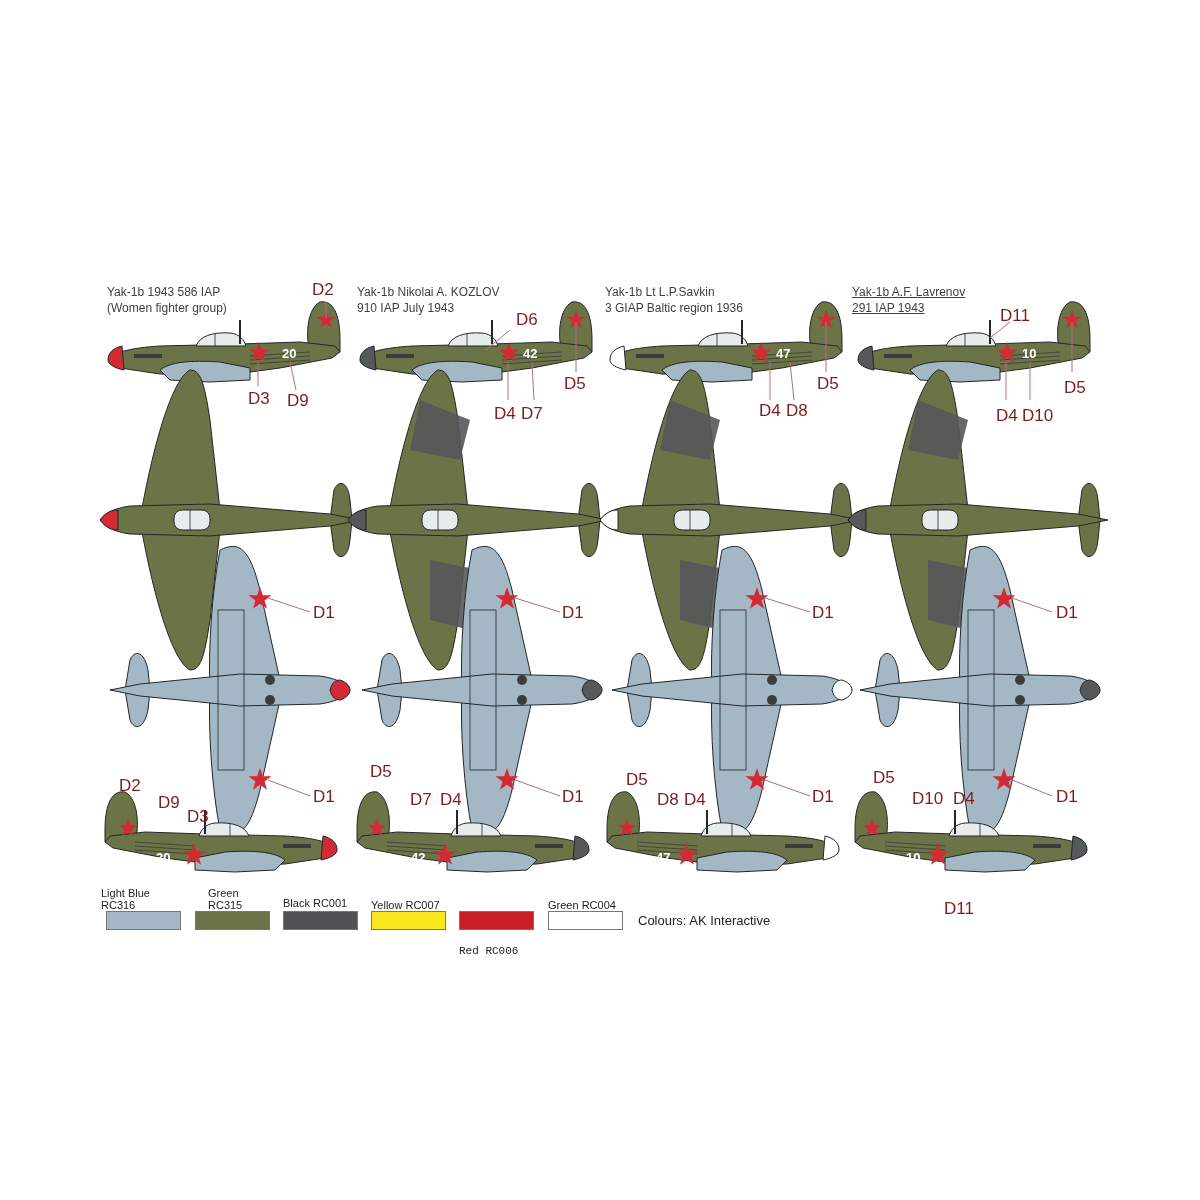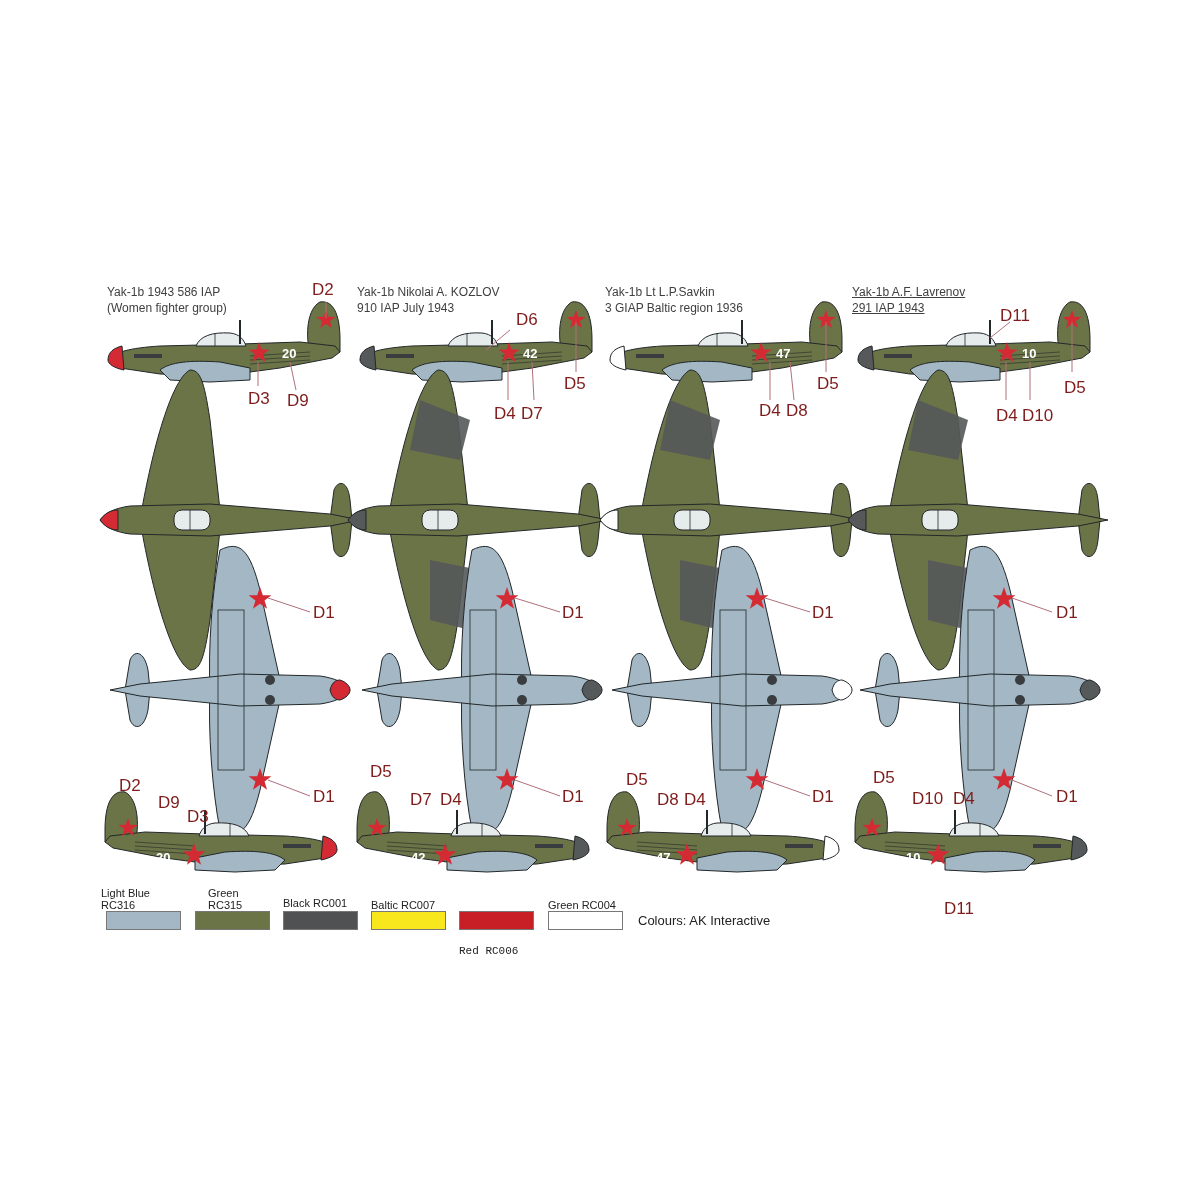--- a/index.html
+++ b/index.html
@@ -231,21 +231,21 @@
 
   <div class="swatch-label" style="left:196px;top:887px;margin-left:12px;">
     <div>Green</div>
     <div>RC315</div>
   </div>
   <div class="swatch" style="left:195px;top:911px;background:#6b7447;"></div>
 
   <div class="swatch-label" style="left:283px;top:897px;">Black RC001</div>
   <div class="swatch" style="left:283px;top:911px;background:#4f5153;"></div>
 
-  <div class="swatch-label" style="left:371px;top:899px;">Baltic RC007</div>
+  <div class="swatch-label" style="left:371px;top:899px;">Yellow RC007</div>
   <div class="swatch" style="left:371px;top:911px;background:#f8e71c;"></div>
 
   <div class="swatch-label" style="left:459px;top:945px;font-family:Liberation Mono, monospace;">Red RC006</div>
   <div class="swatch" style="left:459px;top:911px;background:#c81e25;"></div>
 
   <div class="swatch-label" style="left:548px;top:899px;">Green RC004</div>
   <div class="swatch" style="left:548px;top:911px;background:#ffffff;"></div>
 
   <div class="credit" style="left:638px;top:913px;">Colours: AK Interactive</div>
 </div>

